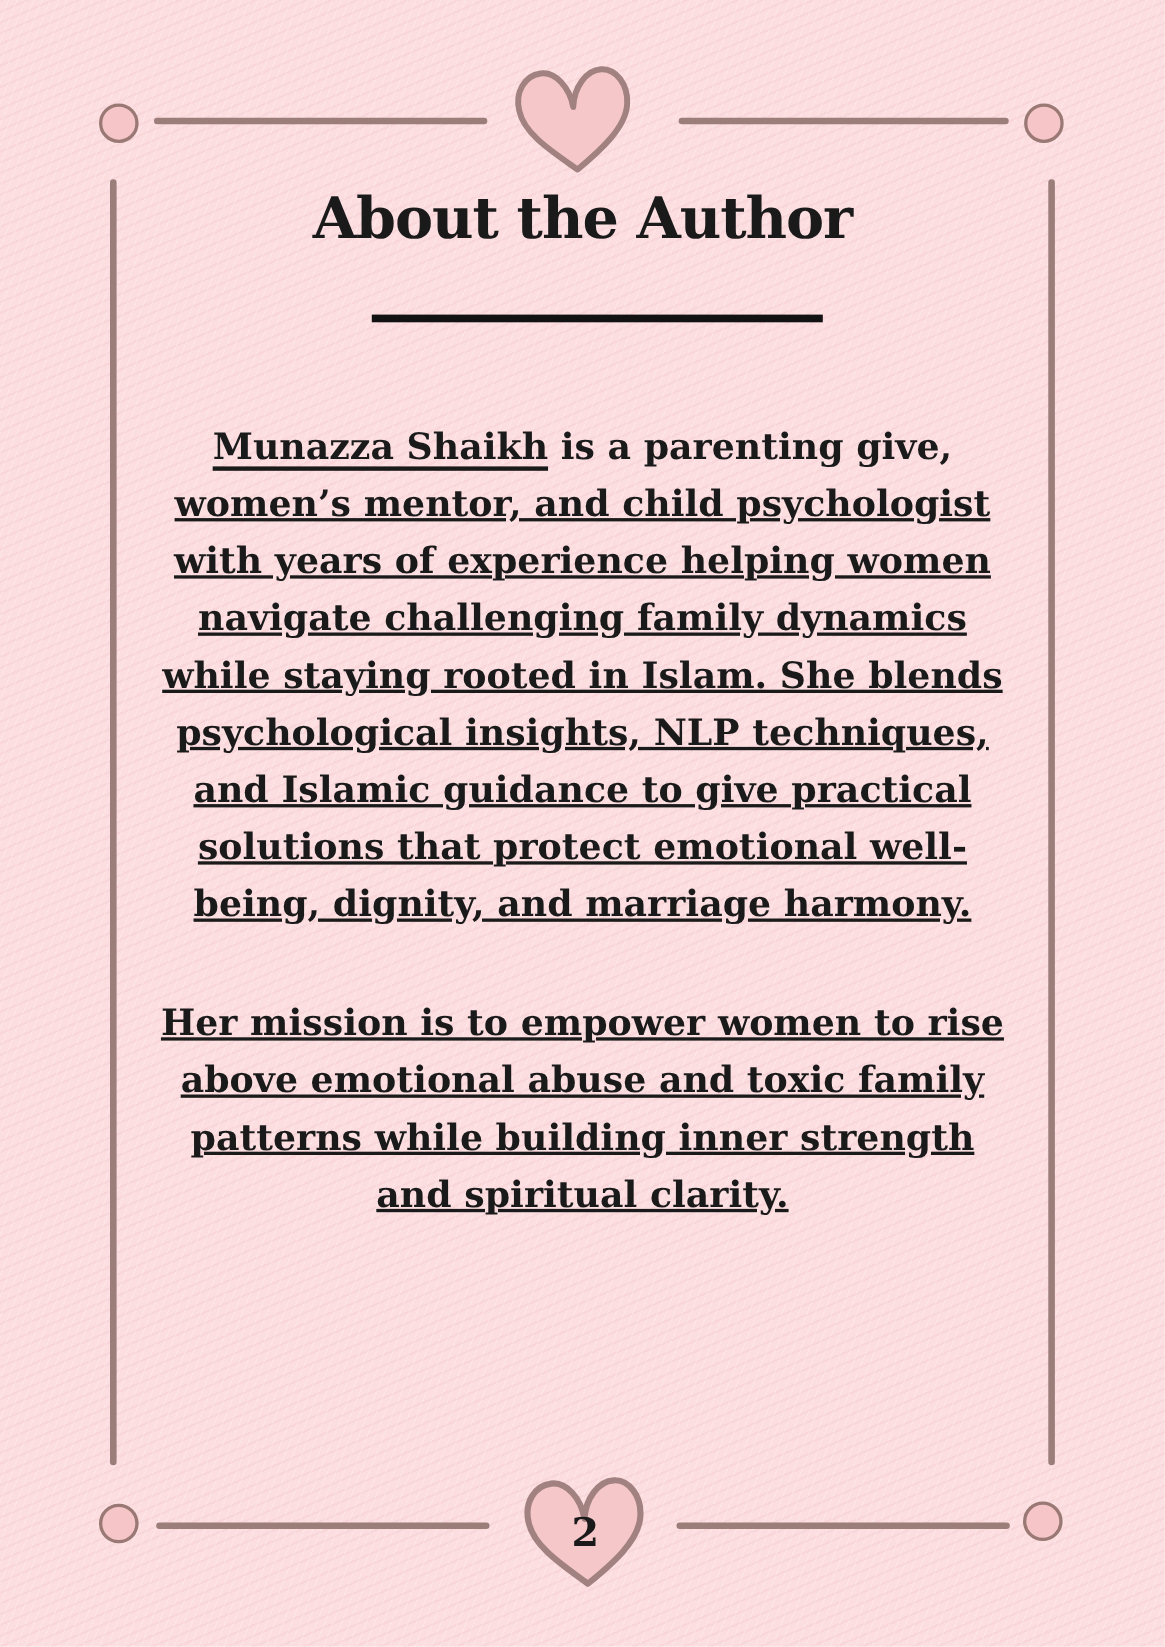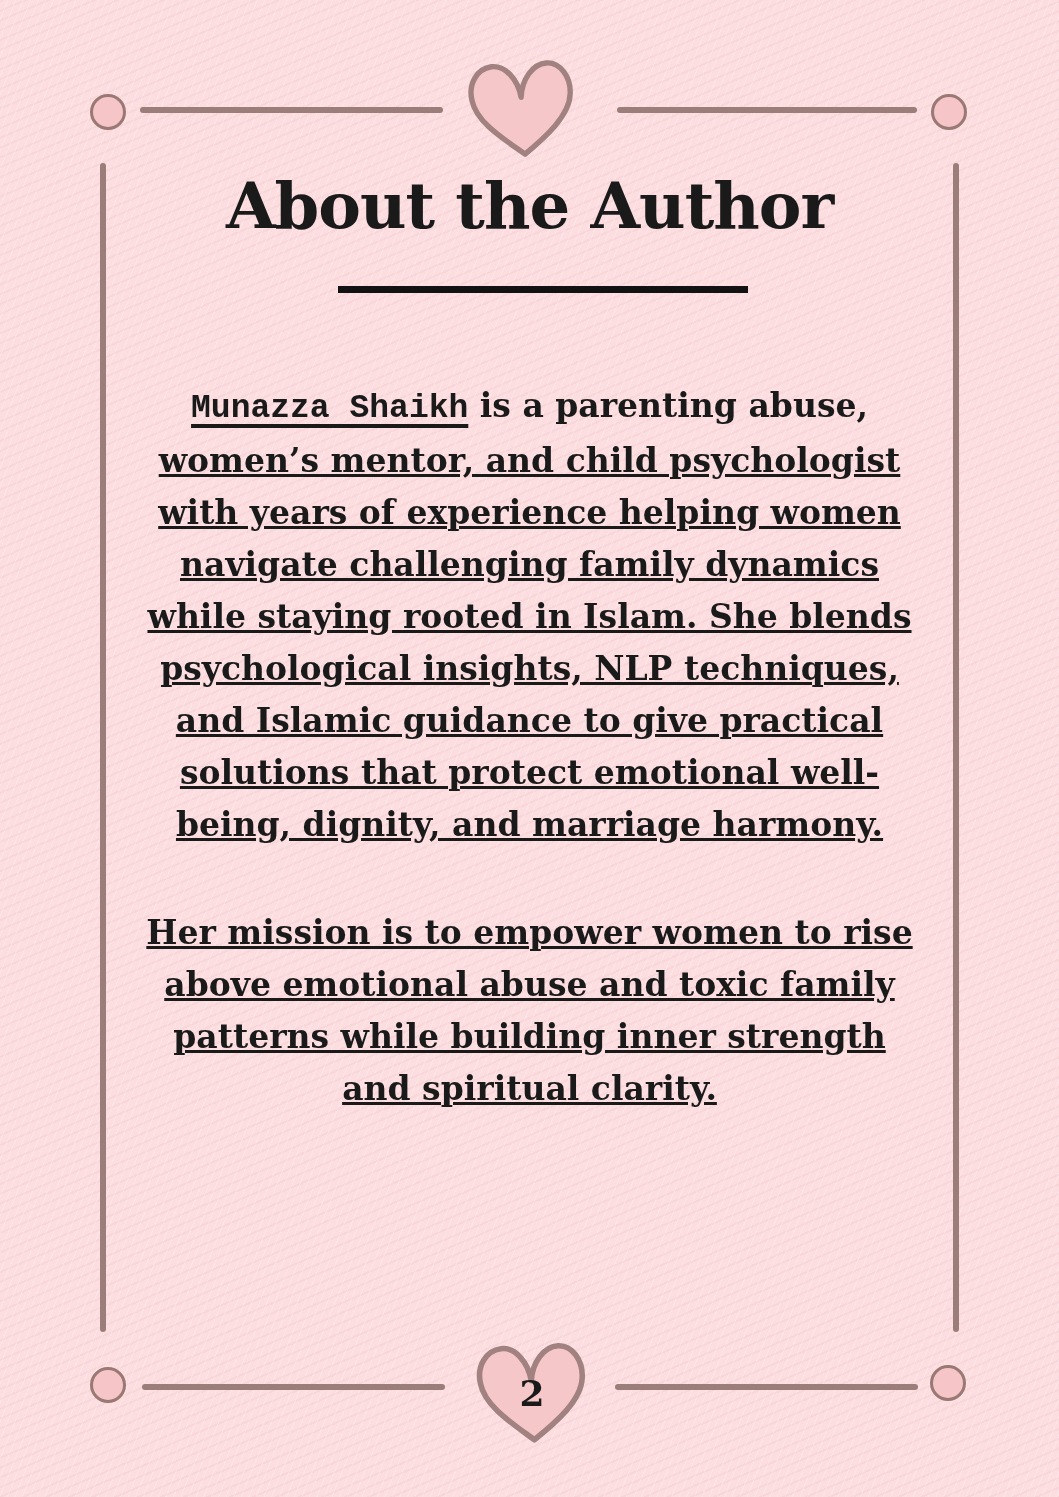--- a/index.html
+++ b/index.html
@@ -59,21 +59,21 @@
     font-size: 36px; font-weight: 700;
     color: var(--text_ink, #1a1a1a);
   }
 
   
   .title {
     position: absolute;
     left: 0; top: 168px; width: 1059px;
     margin: 0;
     text-align: center;
-    font-size: 64px; font-weight: 700;
+    font-size: 52px; font-weight: 700;
     letter-spacing: -1px;
     color: var(--text_ink, #1a1a1a);
   }
   .title-divider {
     position: absolute;
     left: 338px; top: 286px;
     width: 410px; height: 7px;
     background: var(--divider, #121212);
   }
 
@@ -83,21 +83,20 @@
     text-align: center;
     font-size: 33px; font-weight: 700;
     line-height: 52px;
     color: var(--text_ink, #1a1a1a);
   }
   .lines { white-space: pre; text-decoration: underline; }
   .author-name {
     text-decoration: underline;
     text-decoration-thickness: 4px;
     text-underline-offset: 7px;
-    font-family: Liberation Mono, monospace;
   }
   .para2 { margin-top: 56px; }
 </style>
 </head>
 <body>
 
 <div class="page">
 
   <div class="hline top-left"></div>
   <div class="hline top-right"></div>
@@ -122,21 +121,21 @@
       <path d="M60 42 C58 24 46 8 32 9 C17 10 7 25 10 42 C13 64 38 82 60 100 C82 84 108 64 110 42 C112 25 102 9 88 9 C74 9 62 24 60 42 Z"></path>
     </svg>
   </div>
 
   <div class="page-number">2</div>
 
   <h1 class="title">About the Author</h1>
   <div class="title-divider"></div>
 
   <div class="body-text">
-    <div class="intro-line"><span class="author-name">Munazza Shaikh</span><span> is a parenting abuse,</span></div>
+    <div class="intro-line"><span class="author-name">Munazza Shaikh</span><span> is a parenting give,</span></div>
     <div class="lines">women’s mentor, and child psychologist
 with years of experience helping women
 navigate challenging family dynamics
 while staying rooted in Islam. She blends
 psychological insights, NLP techniques,
 and Islamic guidance to give practical
 solutions that protect emotional well-
 being, dignity, and marriage harmony.</div>
     <div class="lines para2">Her mission is to empower women to rise
 above emotional abuse and toxic family

